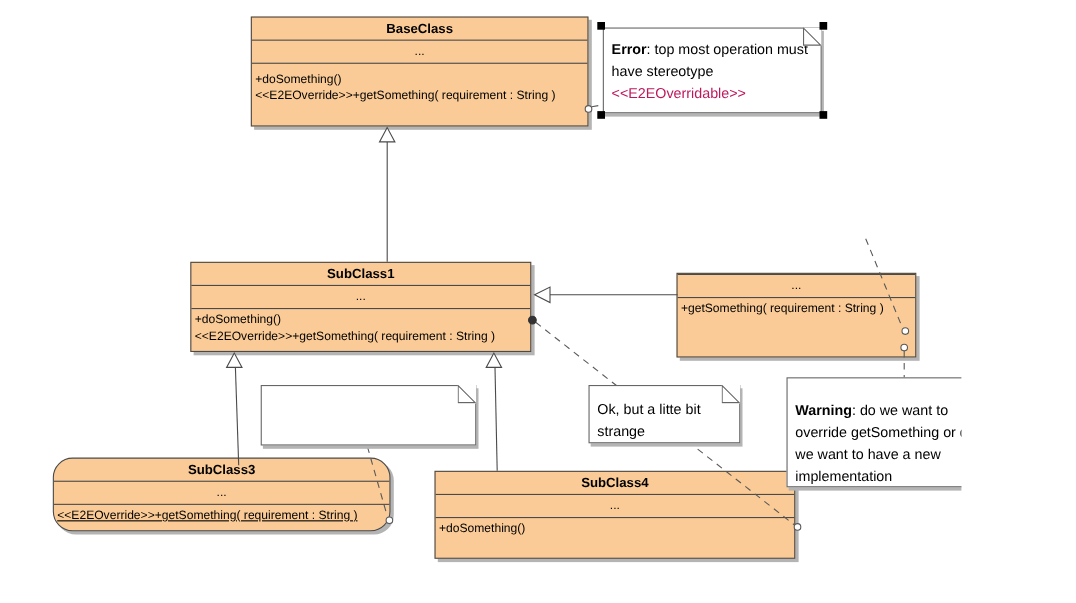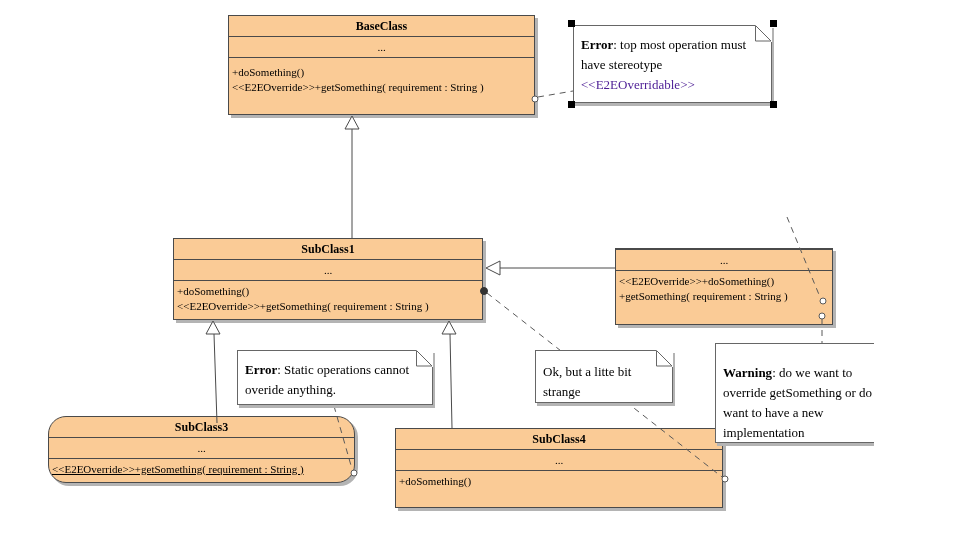--- a/index.html
+++ b/index.html
@@ -1,34 +1,34 @@
 <!DOCTYPE html>
 <html><head>
 <meta charset="utf-8">
 <style>
   html,body{margin:0;padding:0;background:#fff;}
   #canvas{position:relative;width:874px;height:548px;background:#ffffff;overflow:hidden;
-          font-family:Liberation Serif, serif;}
+          font-family:Liberation Sans, sans-serif;}
   
   .uml-class{position:absolute;background:#FACB96;border:1px solid #4a4a4a;
              box-shadow:3px 3px 0 #b4b4b4;box-sizing:border-box;display:flex;flex-direction:column;}
   .c-title{height:20px;line-height:20px;text-align:center;font-weight:bold;font-size:12px;color:#000;}
   .c-attrs{height:20px;line-height:20px;text-align:center;font-size:11px;color:#000;
            border-top:1px solid #4a4a4a;}
   .c-ops{flex:1;border-top:1px solid #4a4a4a;padding-top:3px;overflow:hidden;}
   .op{font-size:11px;line-height:15px;white-space:nowrap;padding-left:3px;color:#000;}
   .op.u{text-decoration:underline;}
   
   #wires{position:absolute;left:0;top:0;width:978px;height:548px;}
   
   .note{position:absolute;background:#fff;border:1px solid #666;box-sizing:border-box;
         box-shadow:2px 3px 0 #b4b4b4;font-size:13px;line-height:20px;color:#000;}
   .note .body{padding:9px 6px 0 7px;}
   .note .b{font-weight:bold;}
-  .note .blue{color:#4c1d95;}
+  .note .blue{color:#be185d;}
   .dogear{position:absolute;top:-1px;right:-1px;width:17px;height:17px;}
   .handle{position:absolute;width:7px;height:7px;background:#000;}
   .h-tl{left:-6px;top:-6px;} .h-tr{right:-6px;top:-6px;}
   .h-bl{left:-6px;bottom:-6px;} .h-br{right:-6px;bottom:-6px;}
 </style>
 </head>
 <body>
 
 <div id="canvas">
 
@@ -46,21 +46,20 @@
     <div class="c-attrs">...</div>
     <div class="c-ops">
       <div class="op">+doSomething()</div>
       <div class="op">&lt;&lt;E2EOverride&gt;&gt;+getSomething( requirement : String )</div>
     </div>
   </div>
 
   <div class="uml-class" style="left:615px;top:248px;width:218px;height:77px;">
     <div class="c-attrs">...</div>
     <div class="c-ops">
-      <div class="op">&lt;&lt;E2EOverride&gt;&gt;+doSomething()</div>
       <div class="op">+getSomething( requirement : String )</div>
     </div>
   </div>
 
   <div class="uml-class" style="left:48px;top:416px;width:307px;height:67px;border-radius:18px;">
     <div class="c-title">SubClass3</div>
     <div class="c-attrs">...</div>
     <div class="c-ops">
       <div class="op u">&lt;&lt;E2EOverride&gt;&gt;+getSomething( requirement : String )</div>
     </div>
@@ -116,44 +115,41 @@
       <circle cx="822" cy="316" r="3" fill="#ffffff" stroke="#595959"></circle>
     </g>
 
     <g>
       <path d="M487,293 L722,477" stroke="#595959" fill="none" stroke-dasharray="6 5"></path>
       <circle cx="484" cy="291" r="3.5" fill="#333333" stroke="#333333"></circle>
       <circle cx="725" cy="479" r="3" fill="#ffffff" stroke="#595959"></circle>
     </g>
   </svg>
 
-  <div class="note" style="left:573px;top:25px;width:199px;height:78px;">
+  <div class="note" style="left:548px;top:25px;width:199px;height:78px;">
     <svg class="dogear">
       <rect width="17" height="17" fill="#ffffff"></rect>
       <polygon points="0.5,0.5 16,16 0.5,16" fill="#ffffff" stroke="#666666"></polygon>
     </svg>
     <div class="body">
       <span class="b">Error</span><span>: top most operation must have stereotype</span>
       <div class="blue">&lt;&lt;E2EOverridable&gt;&gt;</div>
     </div>
     <div class="handle h-tl"></div>
     <div class="handle h-tr"></div>
     <div class="handle h-bl"></div>
     <div class="handle h-br"></div>
   </div>
 
 
   <div class="note" style="left:237px;top:350px;width:196px;height:55px;">
     <svg class="dogear">
       <rect width="17" height="17" fill="#ffffff"></rect>
       <polygon points="0.5,0.5 16,16 0.5,16" fill="#ffffff" stroke="#666666"></polygon>
     </svg>
-    <div class="body">
-      <span class="b">Error</span><span>: Static operations cannot overide anything.</span>
-    </div>
   </div>
 
   <div class="note" style="left:535px;top:350px;width:138px;height:53px;">
     <svg class="dogear">
       <rect width="17" height="17" fill="#ffffff"></rect>
       <polygon points="0.5,0.5 16,16 0.5,16" fill="#ffffff" stroke="#666666"></polygon>
     </svg>
     <div class="body" style="padding-top:11px;">
       <span>Ok, but a litte bit strange</span>
     </div>

